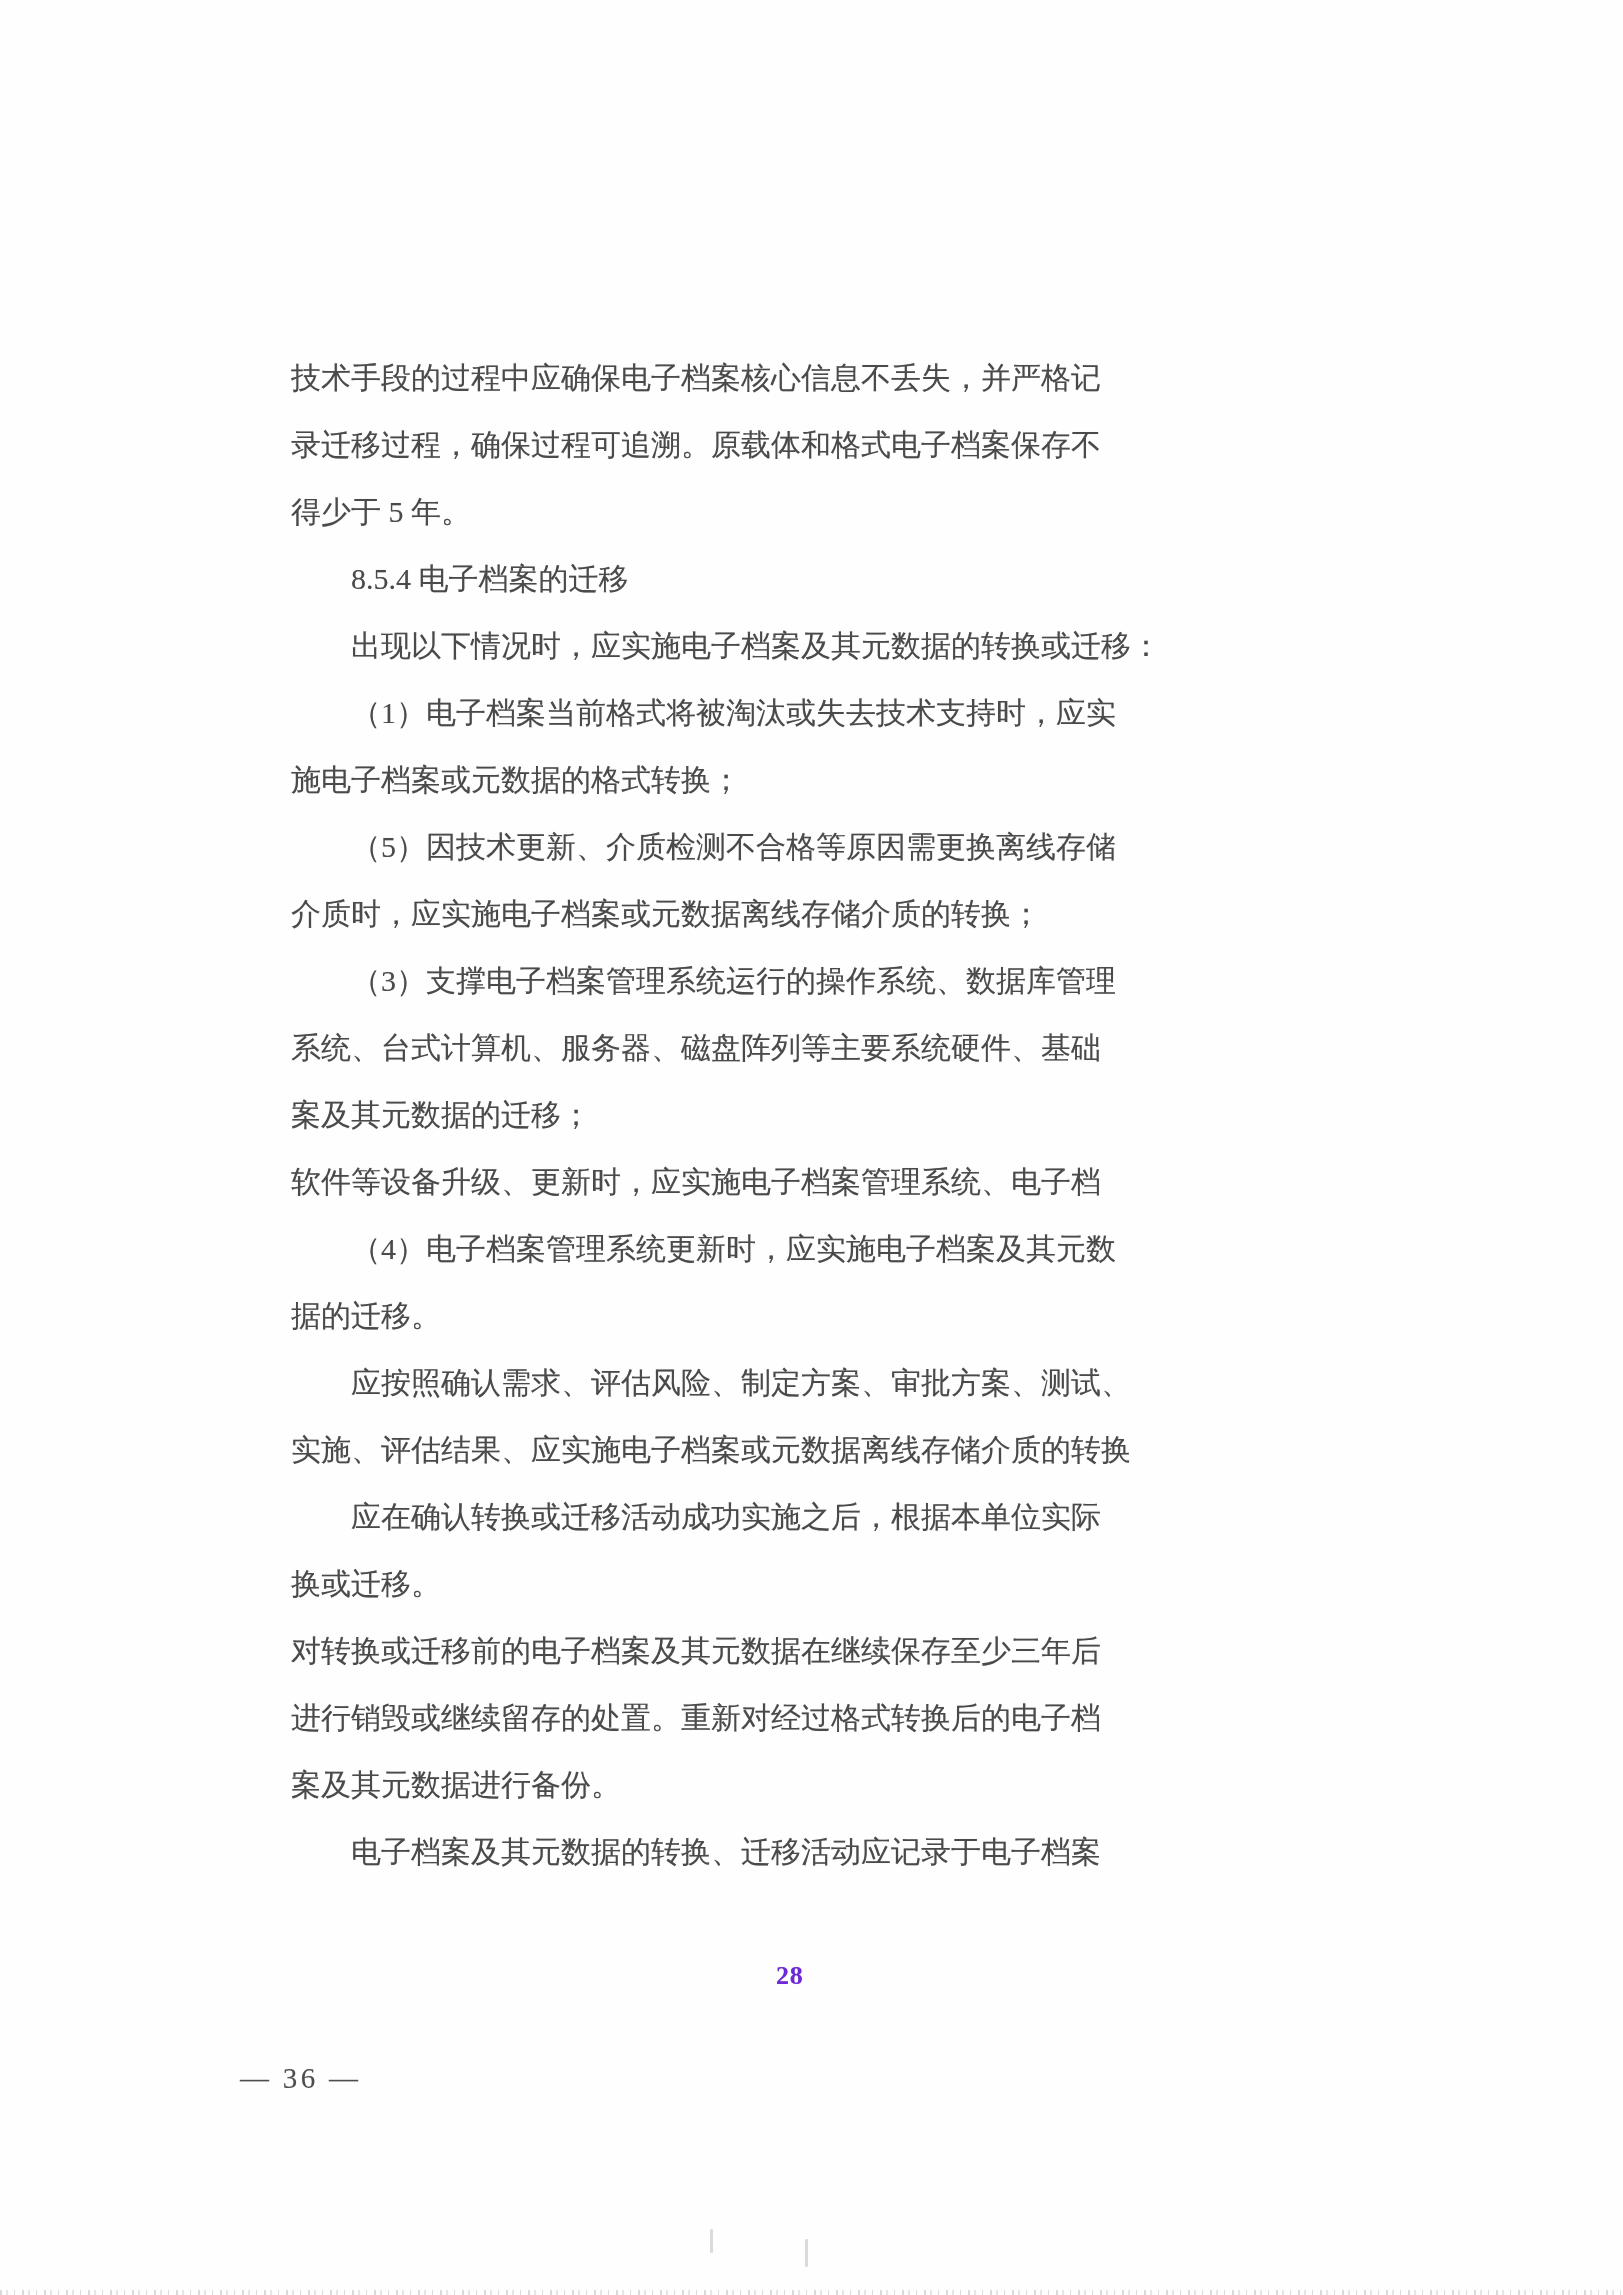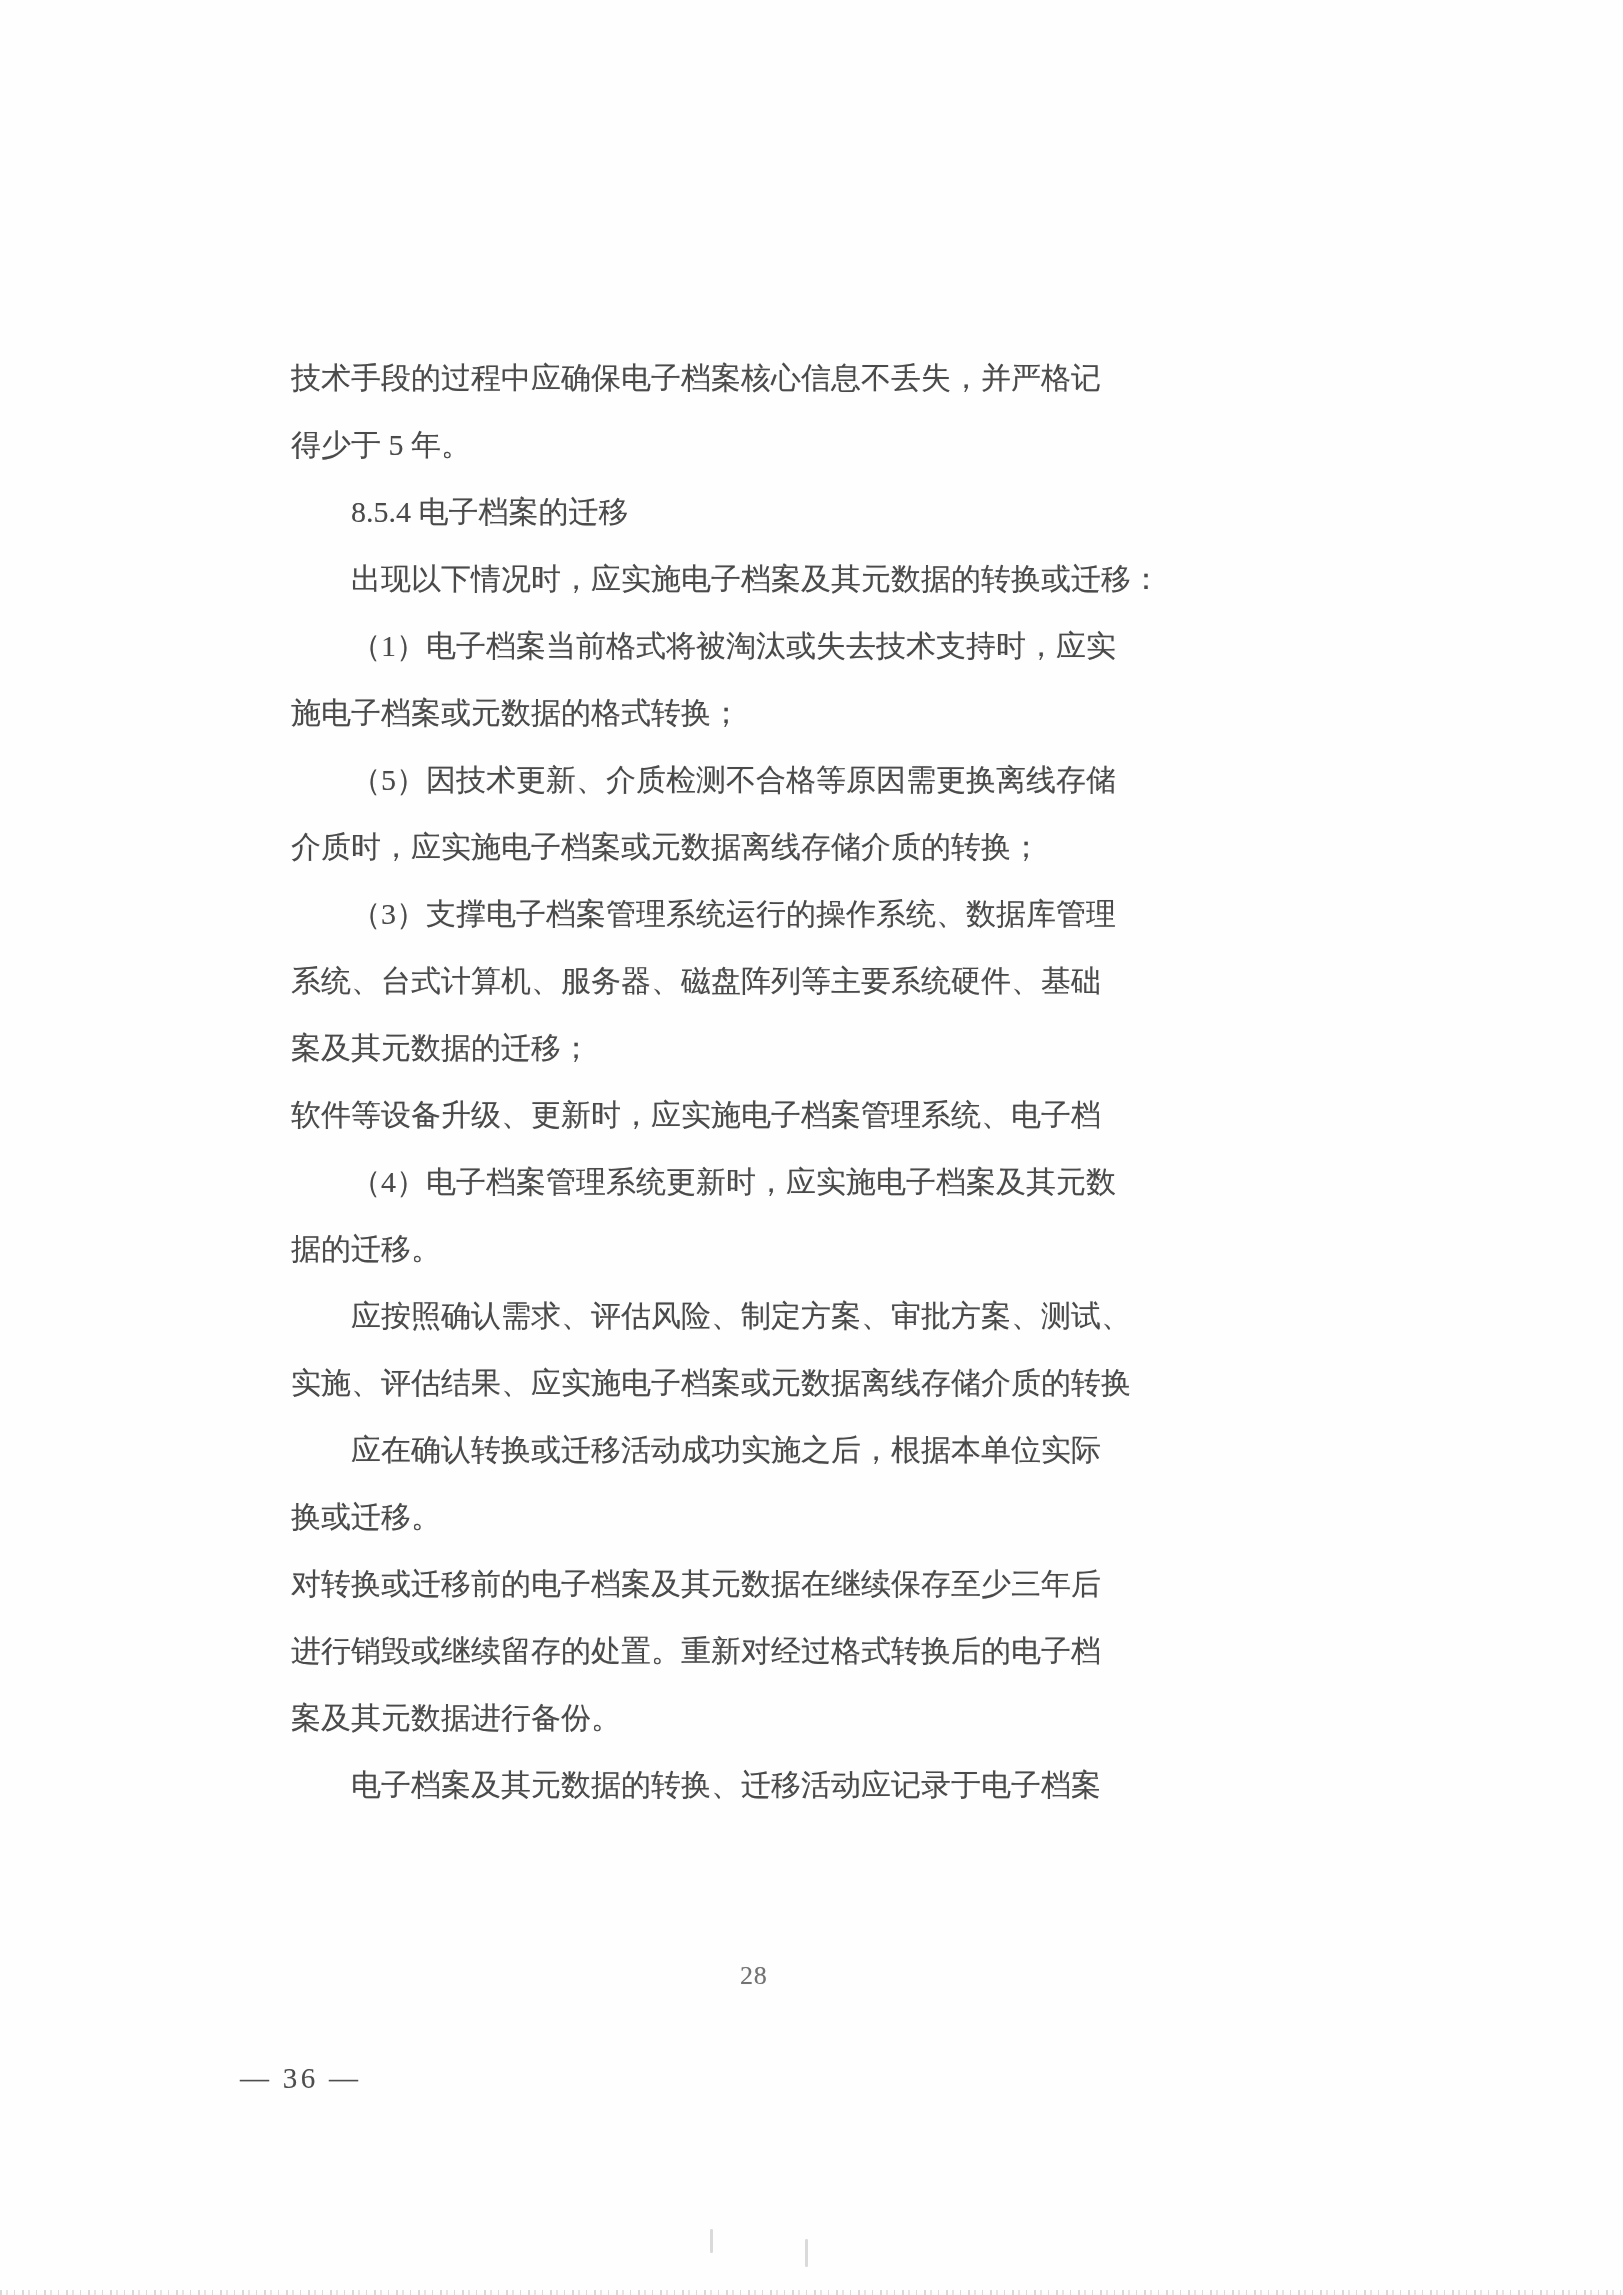--- a/index.html
+++ b/index.html
@@ -28,25 +28,25 @@
   }
   .line {
     white-space: nowrap;
     height: 67px;
   }
   .line.indent {
     text-indent: 2em;
   }
   .pgnum-inner {
     position: absolute;
-    left: 740px;
+    left: 776px;
     top: 1961px;
     font-size: 26px;
-    font-weight: normal;
-    color: #737373;
+    font-weight: bold;
+    color: #6d28d9;
     letter-spacing: 0.7px;
     text-shadow: 0 0 0.7px rgba(80,80,80,0.4);
   }
   .pgnum-outer {
     position: absolute;
     left: 240px;
     top: 2062px;
     font-size: 29px;
     color: #4d4d4d;
     letter-spacing: 3.3px;
@@ -79,20 +79,21 @@
     );
   }
 </style>
 </head>
 <body>
 
 <div class="page">
 
   <main class="text-block">
     <div class="line">技术手段的过程中应确保电子档案核心信息不丢失，并严格记</div>
+    <div class="line">录迁移过程，确保过程可追溯。原载体和格式电子档案保存不</div>
     <div class="line">得少于 5 年。</div>
     <div class="line indent">8.5.4 电子档案的迁移</div>
     <div class="line indent">出现以下情况时，应实施电子档案及其元数据的转换或迁移：</div>
     <div class="line indent">（1）电子档案当前格式将被淘汰或失去技术支持时，应实</div>
     <div class="line">施电子档案或元数据的格式转换；</div>
     <div class="line indent">（5）因技术更新、介质检测不合格等原因需更换离线存储</div>
     <div class="line">介质时，应实施电子档案或元数据离线存储介质的转换；</div>
     <div class="line indent">（3）支撑电子档案管理系统运行的操作系统、数据库管理</div>
     <div class="line">系统、台式计算机、服务器、磁盘阵列等主要系统硬件、基础</div>
     <div class="line">案及其元数据的迁移；</div>

